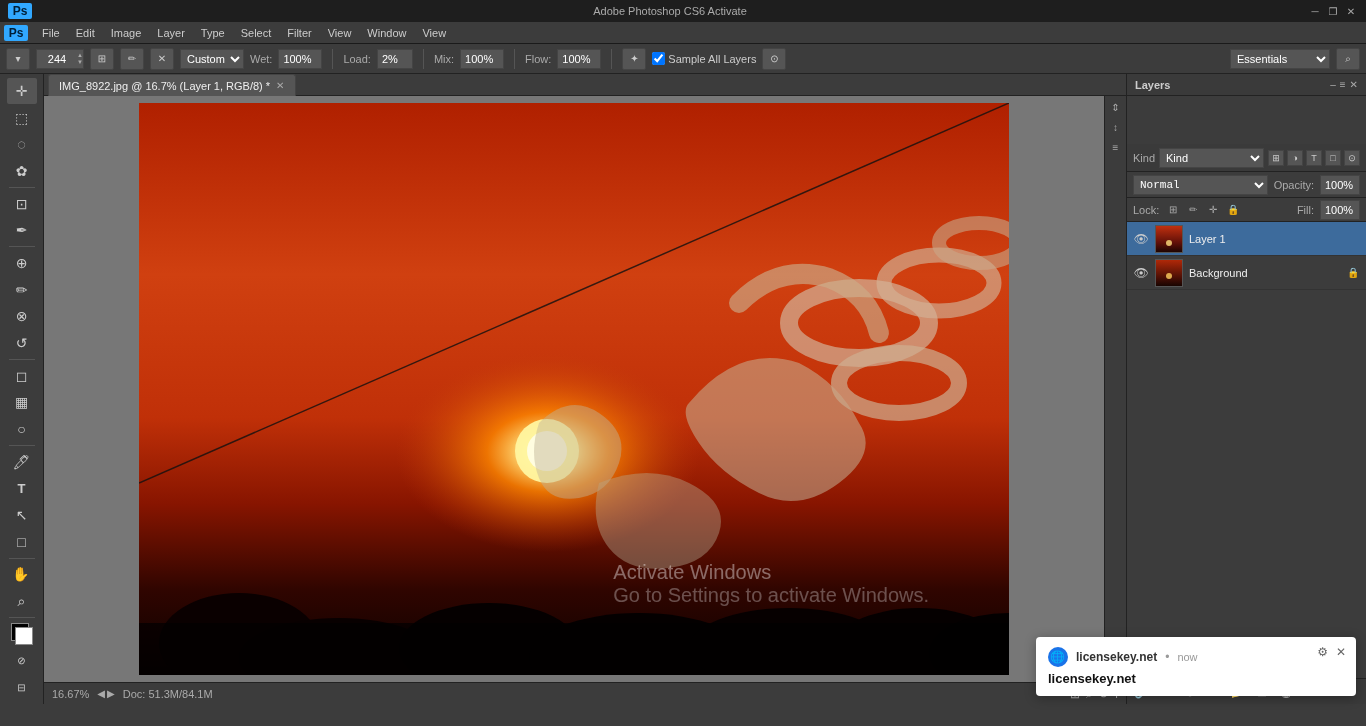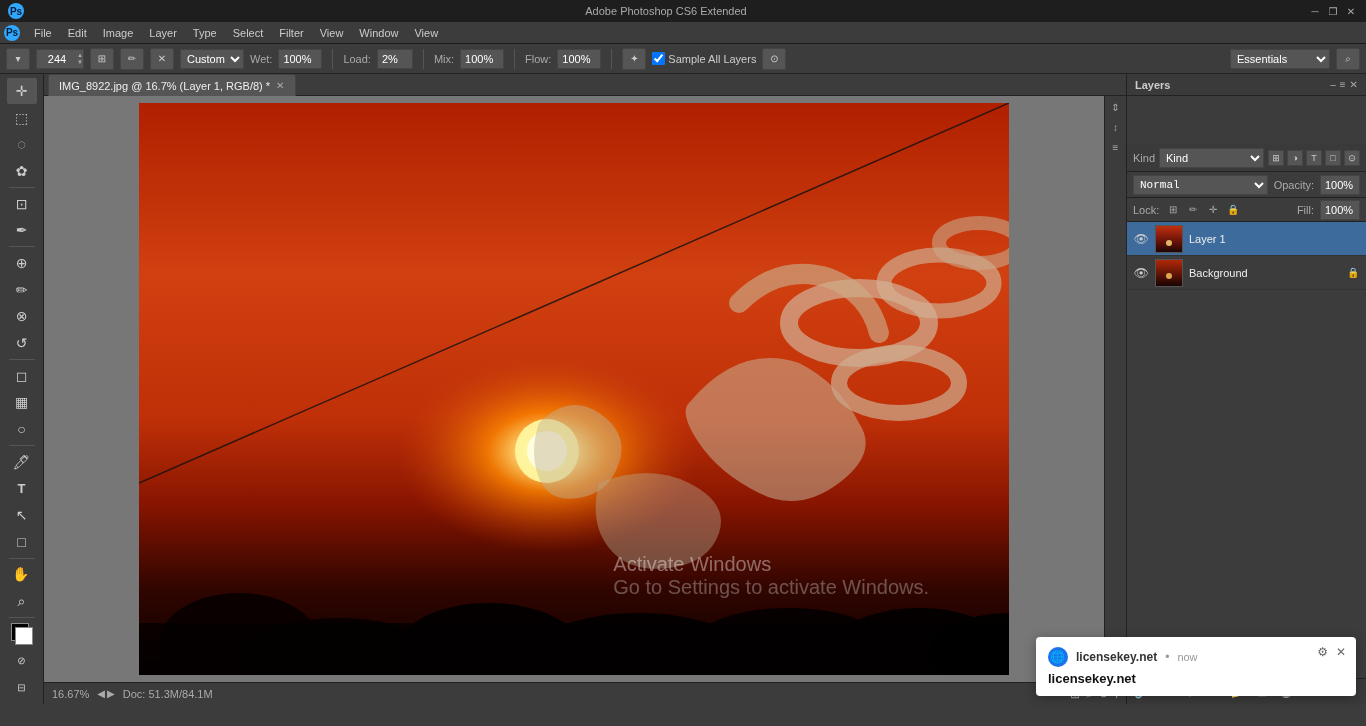--- a/index.html
+++ b/index.html
@@ -106,36 +106,36 @@
     #notification .notif-icon { width: 20px; height: 20px; background: #1a73e8; border-radius: 50%; display: flex; align-items: center; justify-content: center; color: #fff; font-size: 12px; flex-shrink: 0; }
     #notification .notif-site { font-size: 12px; color: #333; font-weight: 600; }
     #notification .notif-dot { color: #999; font-size: 12px; }
     #notification .notif-time { font-size: 11px; color: #999; }
     #notification .notif-title { font-size: 13px; font-weight: bold; color: #111; }
     #notification .notif-body { font-size: 12px; color: #555; }
     #notification .notif-actions { display: flex; align-items: center; position: absolute; top: 8px; right: 10px; gap: 8px; }
     #notification .notif-action-btn { font-size: 12px; color: #666; cursor: pointer; }
 
     
-    .ps-icon { width: 16px; height: 16px; background: #31a8ff; border-radius: 8px; display: flex; align-items: center; justify-content: center; font-size: 10px; font-weight: bold; color: #001e36; }
+    .ps-icon { width: 24px; height: 16px; background: #31a8ff; border-radius: 2px; display: flex; align-items: center; justify-content: center; font-size: 12px; font-weight: bold; color: #001e36; }
     .bottom-icons { display: flex; align-items: center; gap: 6px; }
     .bottom-icon { font-size: 12px; color: #aaa; cursor: pointer; }
 
     
-    .activate-watermark { position: absolute; bottom: 76px; right: 80px; color: rgba(255,255,255,0.4); font-size: 20px; font-weight: 300; pointer-events: none; }
+    .activate-watermark { position: absolute; bottom: 68px; right: 80px; color: rgba(255,255,255,0.4); font-size: 20px; font-weight: 300; pointer-events: none; }
     .activate-sub { font-size: 20px; color: rgba(255,255,255,0.3); }
   </style>
 </head>
 <body>
 
 <div id="titlebar">
   <div class="title-left">
     <div class="ps-icon">Ps</div>
   </div>
-  <span class="title-center">Adobe Photoshop CS6 Extended</span>
+  <span class="title-center">Adobe Photoshop CS6 Activate</span>
   <div class="title-buttons">
     <div class="title-btn">─</div>
     <div class="title-btn">❐</div>
     <div class="title-btn">✕</div>
   </div>
 </div>
 
 <div id="menubar">
   <div class="ps-icon" style="margin-right:6px;">Ps</div>
   <div class="menu-item">File</div>

